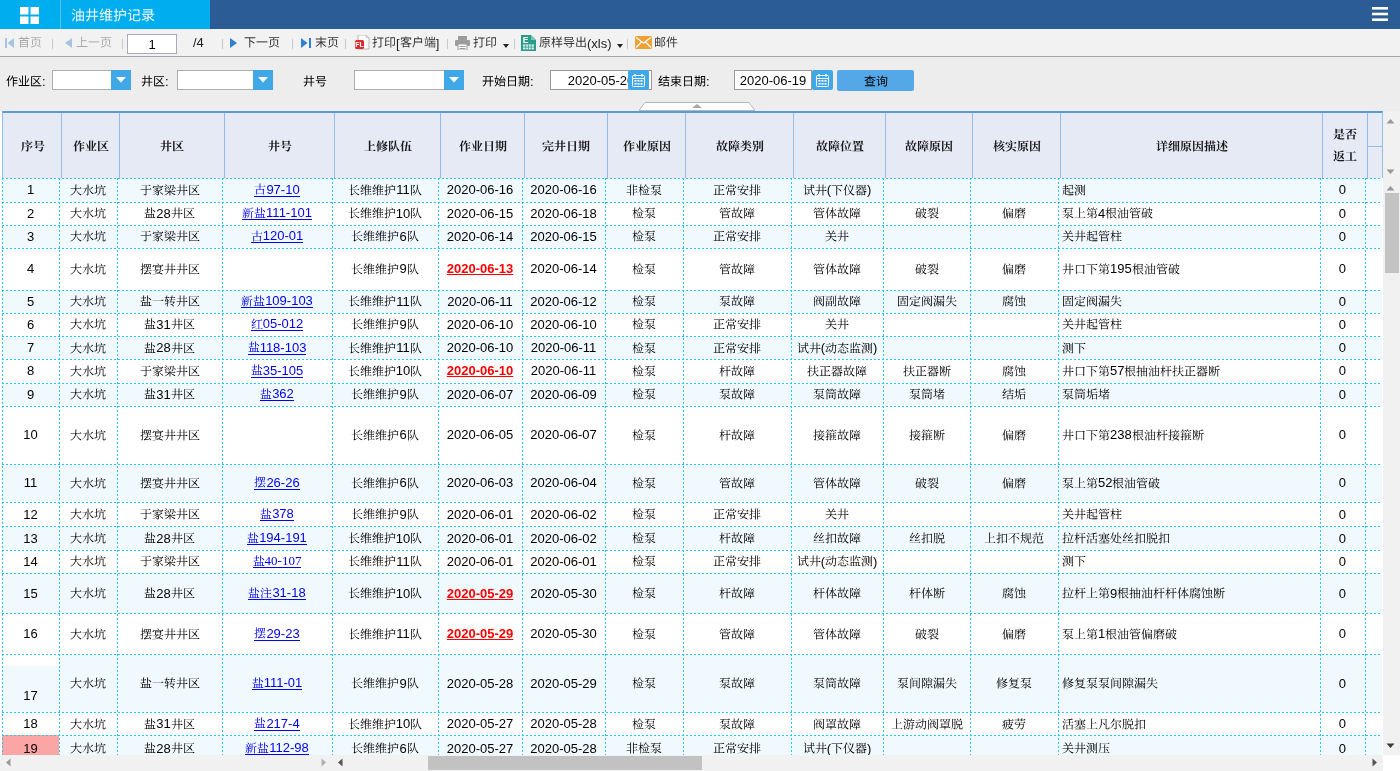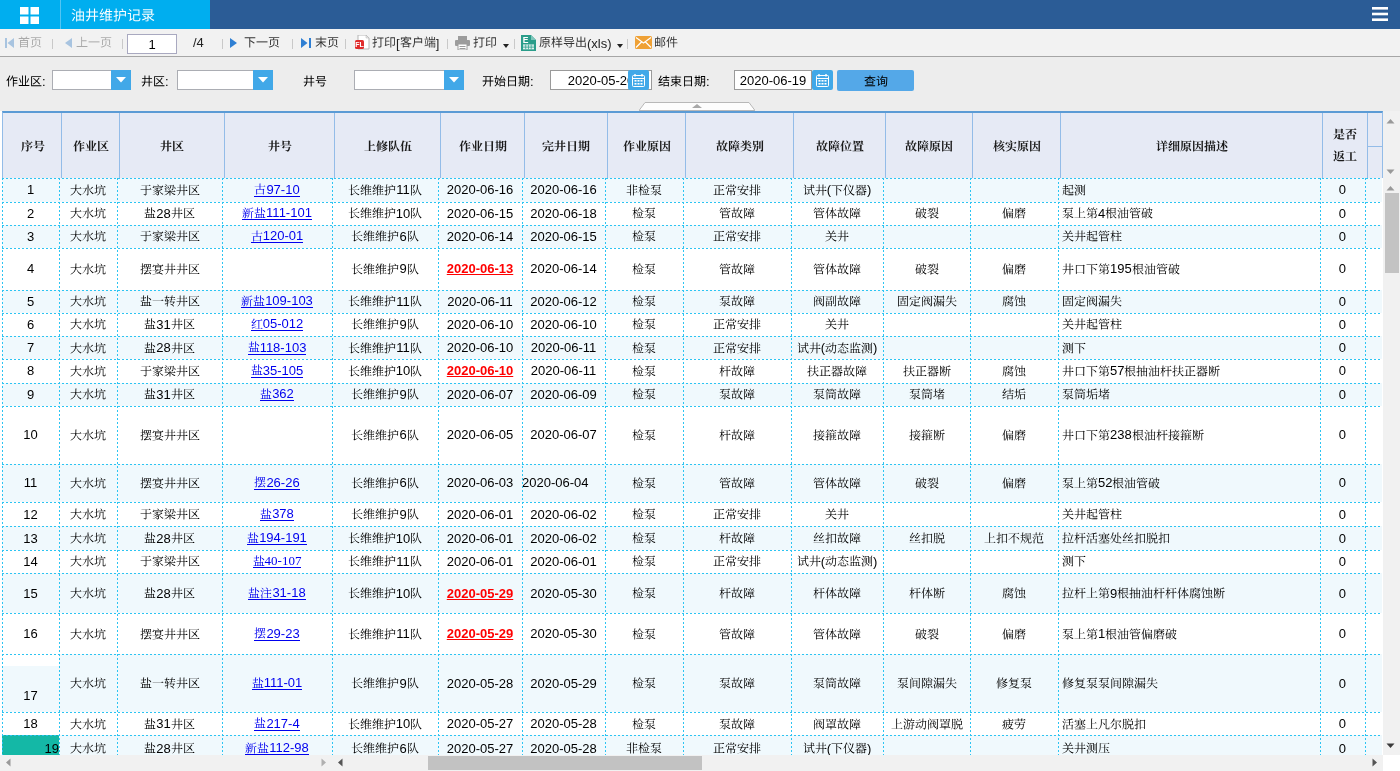--- a/index.html
+++ b/index.html
@@ -1523,21 +1523,21 @@
             <use href="#r62a4" x="750"></use>
           </svg>
           <span class="lat">6</span>
           <svg class="cg" width="12" height="12" viewBox="0 0 250 250">
             <use href="#r961f"></use>
           </svg>
         </div>
 <div class="c" style="left:438px;top:463.5px;width:84px;height:38.3px;background:#f0f9fd;justify-content:center;">
           <span class="lat">2020-06-03</span>
         </div>
-<div class="c" style="left:522px;top:463.5px;width:83px;height:38.3px;background:#f0f9fd;justify-content:flex-start;">
+<div class="c" style="left:522px;top:463.5px;width:83px;height:38.3px;background:#f0f9fd;justify-content:center;">
           <span class="lat">2020-06-04</span>
         </div>
 <div class="c" style="left:605px;top:463.5px;width:78px;height:38.3px;background:#f0f9fd;justify-content:center;">
           <svg class="cg" width="24" height="12" viewBox="0 0 500 250">
             <use href="#r68c0"></use>
             <use href="#r6cf5" x="250"></use>
           </svg>
         </div>
 <div class="c" style="left:683px;top:463.5px;width:108px;height:38.3px;background:#f0f9fd;justify-content:center;">
           <svg class="cg" width="36" height="12" viewBox="0 0 750 250">
@@ -2241,21 +2241,21 @@
             <use href="#r51e1" x="750"></use>
             <use href="#r5c14" x="1000"></use>
             <use href="#r8131" x="1250"></use>
             <use href="#r6263" x="1500"></use>
           </svg>
         </div>
 <div class="c" style="left:1320px;top:712.0px;width:44.5px;height:23px;background:#fff;justify-content:center;">
           <span class="lat">0</span>
         </div>
 <div class="c" style="left:1364.5px;top:712.0px;width:17.5px;height:23px;background:#fff;justify-content:center;"></div>
-<div class="c" style="left:2px;top:735.0px;width:57px;height:26px;background:#14b8a6;justify-content:flex-end;">
+<div class="c" style="left:2px;top:735.0px;width:57px;height:26px;background:#fca5a5;justify-content:center;">
           <span class="lat">19</span>
         </div>
 <div class="c" style="left:59px;top:735.0px;width:58px;height:26px;background:#f0f9fd;justify-content:center;">
           <svg class="cg" width="36" height="12" viewBox="0 0 750 250">
             <use href="#r5927"></use>
             <use href="#r6c34" x="250"></use>
             <use href="#r5751" x="500"></use>
           </svg>
         </div>
 <div class="c" style="left:117px;top:735.0px;width:105px;height:26px;background:#f0f9fd;justify-content:center;">

